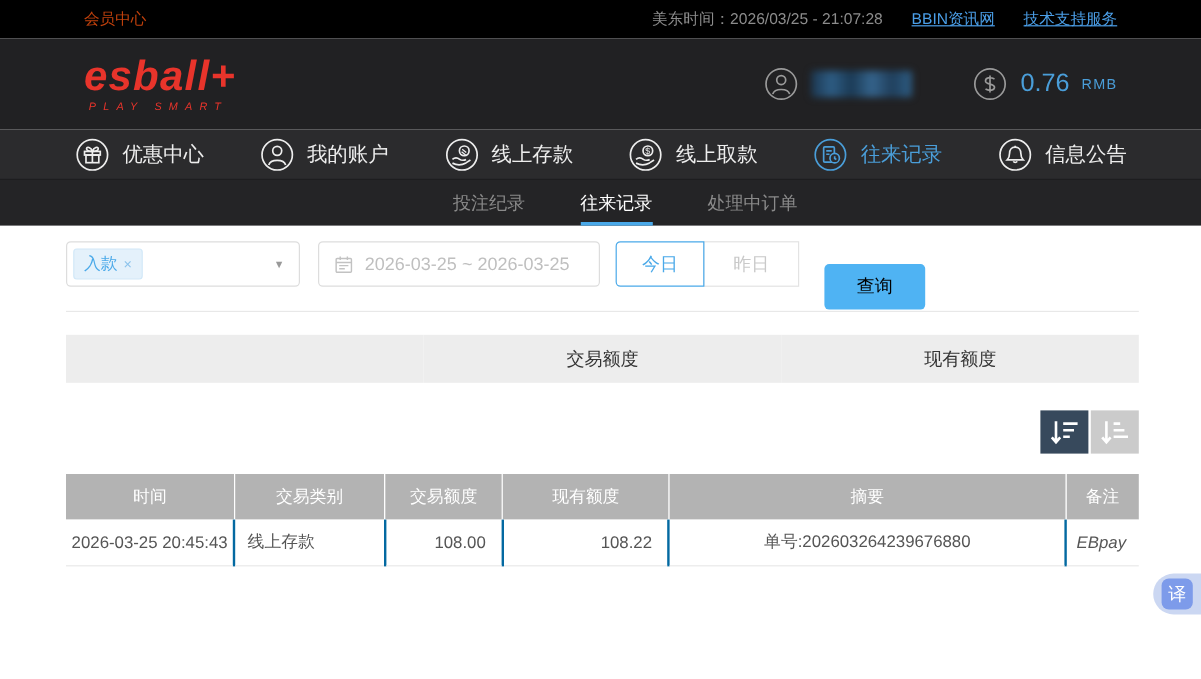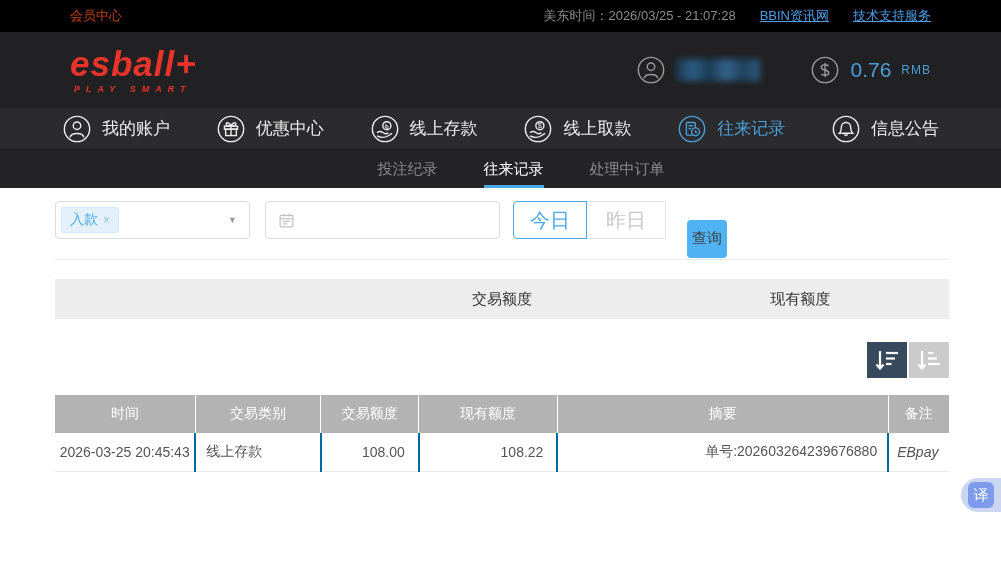--- a/index.html
+++ b/index.html
@@ -10,21 +10,21 @@
   .topbar { height:32px; background:#000; display:flex; align-items:center; justify-content:space-between; padding:0 70px; font-size:13px; }
   .topbar-left { color:#c2410c; }
   .topbar-right { display:flex; align-items:center; gap:24px; }
   .topbar-time { color:#8c8c8c; }
   .topbar-link { color:#4b9fe8; text-decoration:underline; cursor:pointer; }
 
   
   .logobar { height:76px; background:#212123; display:flex; align-items:center; justify-content:space-between; padding:0 70px; }
   .logo { line-height:1; }
   .logo-main { font-size:35px; font-weight:800; font-style:italic; color:#e8342b; letter-spacing:1px; }
-  .logo-tag { font-size:9px; font-weight:700; font-style:italic; color:#e8342b; letter-spacing:6px; margin-top:4px; margin-left:4px; }
+  .logo-tag { font-size:9px; font-weight:400; font-style:italic; color:#e8342b; letter-spacing:6px; margin-top:4px; margin-left:4px; }
   .account { display:flex; align-items:center; gap:50px; }
   .user-box { display:flex; align-items:center; gap:10px; }
   .user-blur { width:84px; height:22px; border-radius:2px;
     background:linear-gradient(90deg,#1c3document 2540,#2c5a80,#1b3a55,#35648c,#203f5c,#2c5a80);
     background:linear-gradient(90deg,#1c3750,#2e5d84,#1b3a55,#35648c,#203f5c,#2e5d84);
     filter:blur(3px); }
   .balance-box { display:flex; align-items:center; gap:10px; }
   .balance-amount { color:#4a9ed9; font-size:21px; }
   .balance-cur { color:#4a9ed9; font-size:12px; letter-spacing:1px; }
   .round-icon { width:30px; height:30px; color:#9a9a9a; }
@@ -45,26 +45,26 @@
   .content { padding:13px 52px 0 55px; }
   .filter-row { display:flex; align-items:center; height:38px; }
   .multiselect { width:195px; height:38px; border:1px solid #ddd; border-radius:4px; display:flex; align-items:center; justify-content:space-between; padding:0 12px 0 5px; cursor:pointer; }
   .tag { background:#e4f1fb; border:1px solid #d2e8f8; border-radius:3px; color:#4aa9e9; font-size:14px; padding:3px 8px; display:flex; align-items:center; gap:5px; }
   .tag-x { color:#8cc3ec; font-size:12px; cursor:pointer; }
   .caret { color:#999; font-size:9px; }
   .datebox { width:235px; height:38px; border:1px solid #ddd; border-radius:4px; display:flex; align-items:center; gap:9px; padding:0 12px; margin-left:15px; cursor:pointer; }
   .datebox svg { width:17px; height:17px; color:#c2c2c2; }
   .date-text { color:#bfbfbf; font-size:15px; white-space:nowrap; }
   .quick-group { display:flex; margin-left:13px; }
-  .qbtn { height:38px; background:#fff; border:1px solid #e3e3e3; color:#c9c9c9; font-size:20px; display:flex; align-items:center; justify-content:center; cursor:pointer; }
+  .qbtn { height:38px; background:#fff; border:1px solid #e3e3e3; color:#c9c9c9; font-size:15px; display:flex; align-items:center; justify-content:center; cursor:pointer; }
   .qbtn.b1 { width:74px; border-radius:4px 0 0 4px; }
   .qbtn.b2 { width:80px; margin-left:-1px; }
   .qbtn.b3 { width:80px; margin-left:-1px; border-radius:0 4px 4px 0; }
   .qbtn.active { border-color:#4aa9e9; color:#4aa9e9; z-index:2; }
-  .search-btn { width:40px; height:38px; margin-left:21px; background:#4fb3f3; border:none; border-radius:4px; color:#404040; font-size:15px; cursor:pointer;margin-top:37px; }
+  .search-btn { width:84px; height:38px; margin-left:21px; background:#4fb3f3; border:none; border-radius:4px; color:#000000; font-size:15px; cursor:pointer;margin-top:37px; }
 
   .divider { border-top:1px solid #e8e8e8; margin-top:20px; }
 
   
   .summary { width:100%; border-collapse:collapse; margin-top:19px; font-size:15px; }
   .summary th { background:#ededed; height:40px; font-weight:normal; color:#333; text-align:center; }
   .summary td { height:45px; text-align:center; color:#333; border-bottom:1px solid #e3e3e3; border-right:1px solid #efefef; background:#fff; }
   .summary td:last-child { border-right:none; }
 
   
@@ -76,21 +76,21 @@
 
   
   .records { width:100%; border-collapse:collapse; margin-top:17px; font-size:14px; table-layout:fixed; }
   .records th { background:#b3b3b3; color:#fff; height:38px; font-weight:normal; text-align:center; border-right:1px solid #fff; }
   .records th:last-child { border-right:none; }
   .records td { height:38px; color:#555; border-bottom:1px solid #e9e9e9; border-right:2px solid #0369a1; background:#fff; padding:0 10px; }
   .records td:last-child { border-right:none; }
   .records td.c-time { text-align:center; padding:0 2px; white-space:nowrap; }
   .records td.c-type { text-align:left; }
   .records td.c-amt, .records td.c-bal { text-align:right; padding-right:13px; }
-  .records td.c-sum { text-align:right; }
+  .records td.c-sum { text-align:center; }
   .records td.c-rem { text-align:left; padding-left:8px;font-style:italic; }
 
   
   .translate-fab { position:absolute; right:-8px; top:478px; width:48px; height:34px; background:#cbd7f2; border-radius:17px 0 0 17px; display:flex; align-items:center; padding-left:7px; cursor:pointer; }
   .translate-sq { width:26px; height:26px; background:#7d9bea; border-radius:6px; color:#fff; font-size:15px; display:flex; align-items:center; justify-content:center; }
 </style>
 </head>
 <body>
 
 <div class="page">
@@ -126,34 +126,34 @@
         <span class="balance-amount">0.76</span>
         <span class="balance-cur">RMB</span>
       </div>
     </div>
   </div>
 
   <div class="navbar">
     <div class="nav-item">
       <svg class="nav-icon" viewBox="0 0 32 32" fill="none" stroke="currentColor" stroke-width="1.5">
         <circle cx="16" cy="16" r="13.5"></circle>
-          <circle cx="16" cy="12.5" r="4"></circle>
-          <path d="M8.5 25c1.5-5.5 13.5-5.5 15 0"></path>
-      </svg>
-      <span>我的账户</span>
-    </div>
-    <div class="nav-item">
-      <svg class="nav-icon" viewBox="0 0 32 32" fill="none" stroke="currentColor" stroke-width="1.5">
-        <circle cx="16" cy="16" r="13.5"></circle>
           <rect x="9" y="13" width="14" height="3.2"></rect>
           <rect x="10.3" y="16.2" width="11.4" height="6.8"></rect>
         <line x1="16" y1="13" x2="16" y2="23"></line>
         <path d="M16 13c-1.2-3.8-5.2-4.6-5.2-2.3 0 2 3 2.3 5.2 2.3zm0 0c1.2-3.8 5.2-4.6 5.2-2.3 0 2-3 2.3-5.2 2.3z"></path>
       </svg>
       <span>优惠中心</span>
+    </div>
+    <div class="nav-item">
+      <svg class="nav-icon" viewBox="0 0 32 32" fill="none" stroke="currentColor" stroke-width="1.5">
+        <circle cx="16" cy="16" r="13.5"></circle>
+          <circle cx="16" cy="12.5" r="4"></circle>
+          <path d="M8.5 25c1.5-5.5 13.5-5.5 15 0"></path>
+      </svg>
+      <span>我的账户</span>
     </div>
     <div class="nav-item">
       <svg class="nav-icon" viewBox="0 0 32 32" fill="none" stroke="currentColor" stroke-width="1.5">
         <circle cx="16" cy="16" r="13.5"></circle>
           <circle cx="18" cy="12.5" r="4.3"></circle>
         <path d="M16.2 11l3.6 3M15.6 13.2l3.6 3" stroke-width="1.1"></path>
         <path d="M7.5 20c2.5-2.2 4.5-1.6 6.5 0 1.5 1.2 4.2 1 5.6.2M7.5 23.4c3.5 1.8 8.5 1.8 12-.2l4-2.6"></path>
       </svg>
       <span>线上存款</span>
     </div>
@@ -205,20 +205,21 @@
       </div>
       <div class="datebox">
         <svg viewBox="0 0 20 20" fill="none" stroke="currentColor" stroke-width="1.4">
           <rect x="2.5" y="4" width="15" height="13.5" rx="1"></rect>
             <line x1="2.5" y1="8" x2="17.5" y2="8"></line>
           <line x1="6.5" y1="2" x2="6.5" y2="5.5"></line>
             <line x1="13.5" y1="2" x2="13.5" y2="5.5"></line>
           <line x1="5.5" y1="11" x2="14.5" y2="11"></line>
             <line x1="5.5" y1="14" x2="11" y2="14"></line>
         </svg>
+        <span class="date-text">2026-03-25 ~ 2026-03-25</span>
       </div>
       <div class="quick-group">
         <div class="qbtn b1 active">今日</div>
         <div class="qbtn b2">昨日</div>
       </div>
       <button class="search-btn">查询</button>
     </div>
 
     <div class="divider"></div>
 

